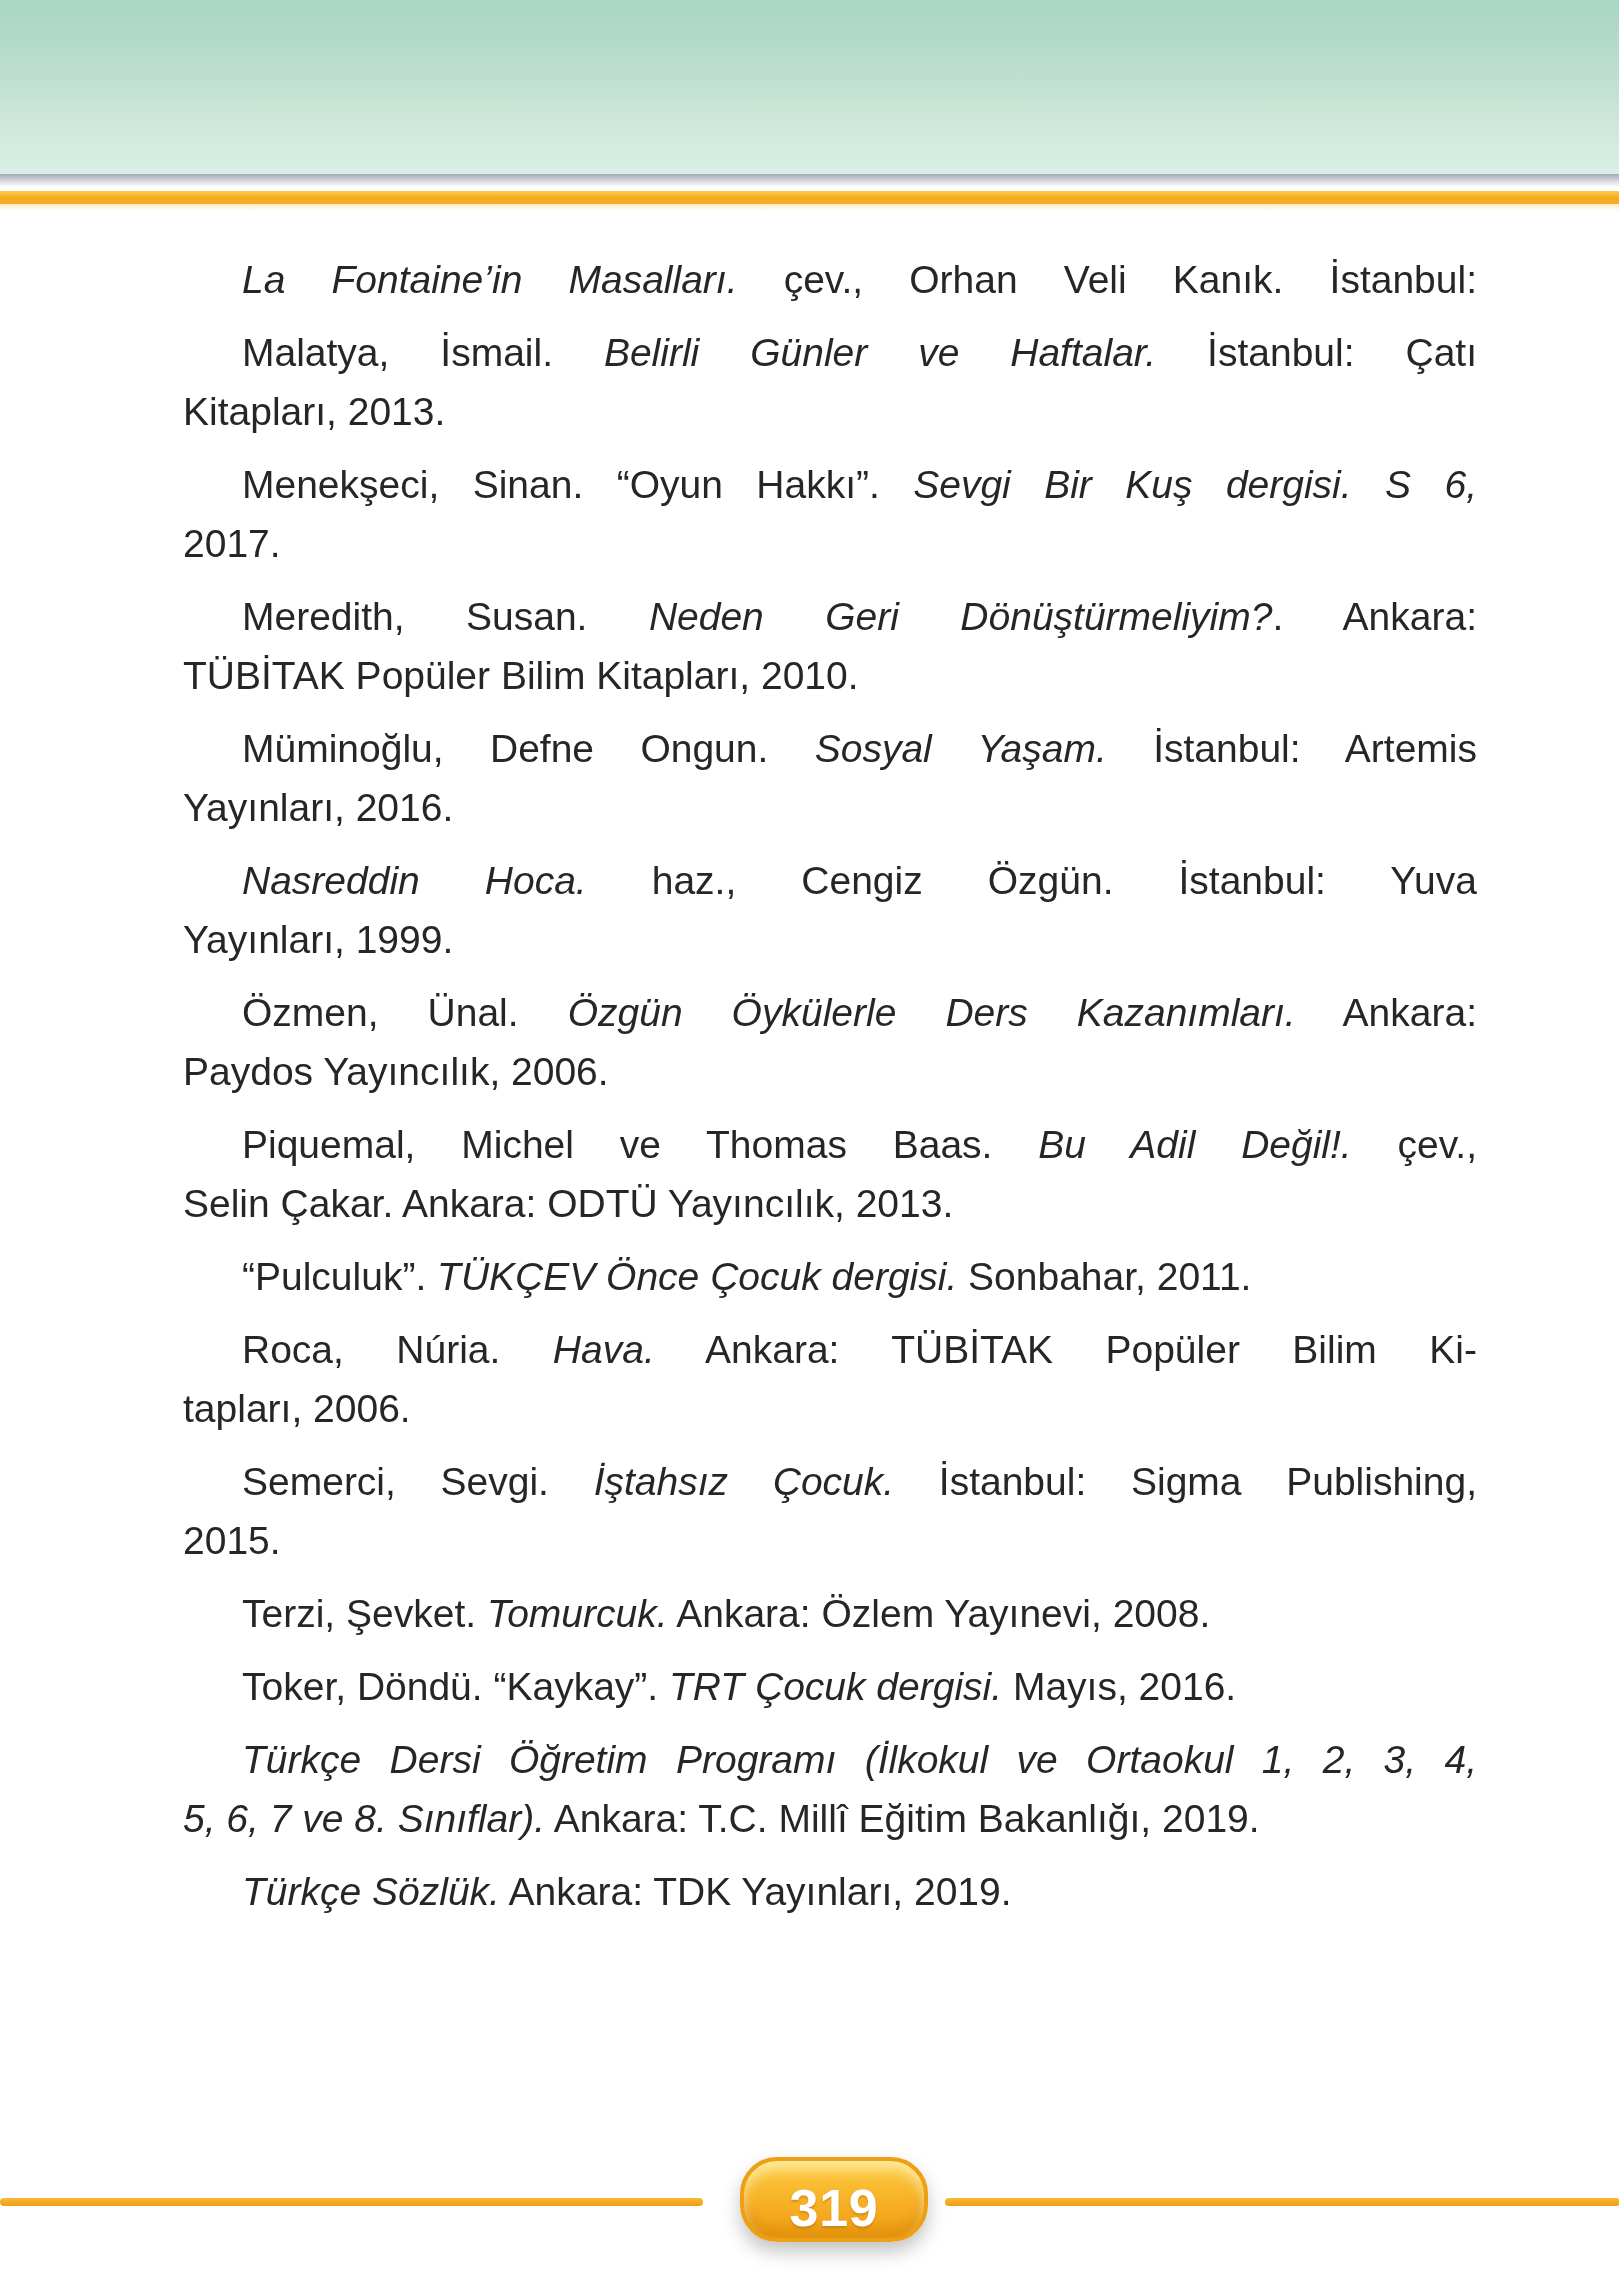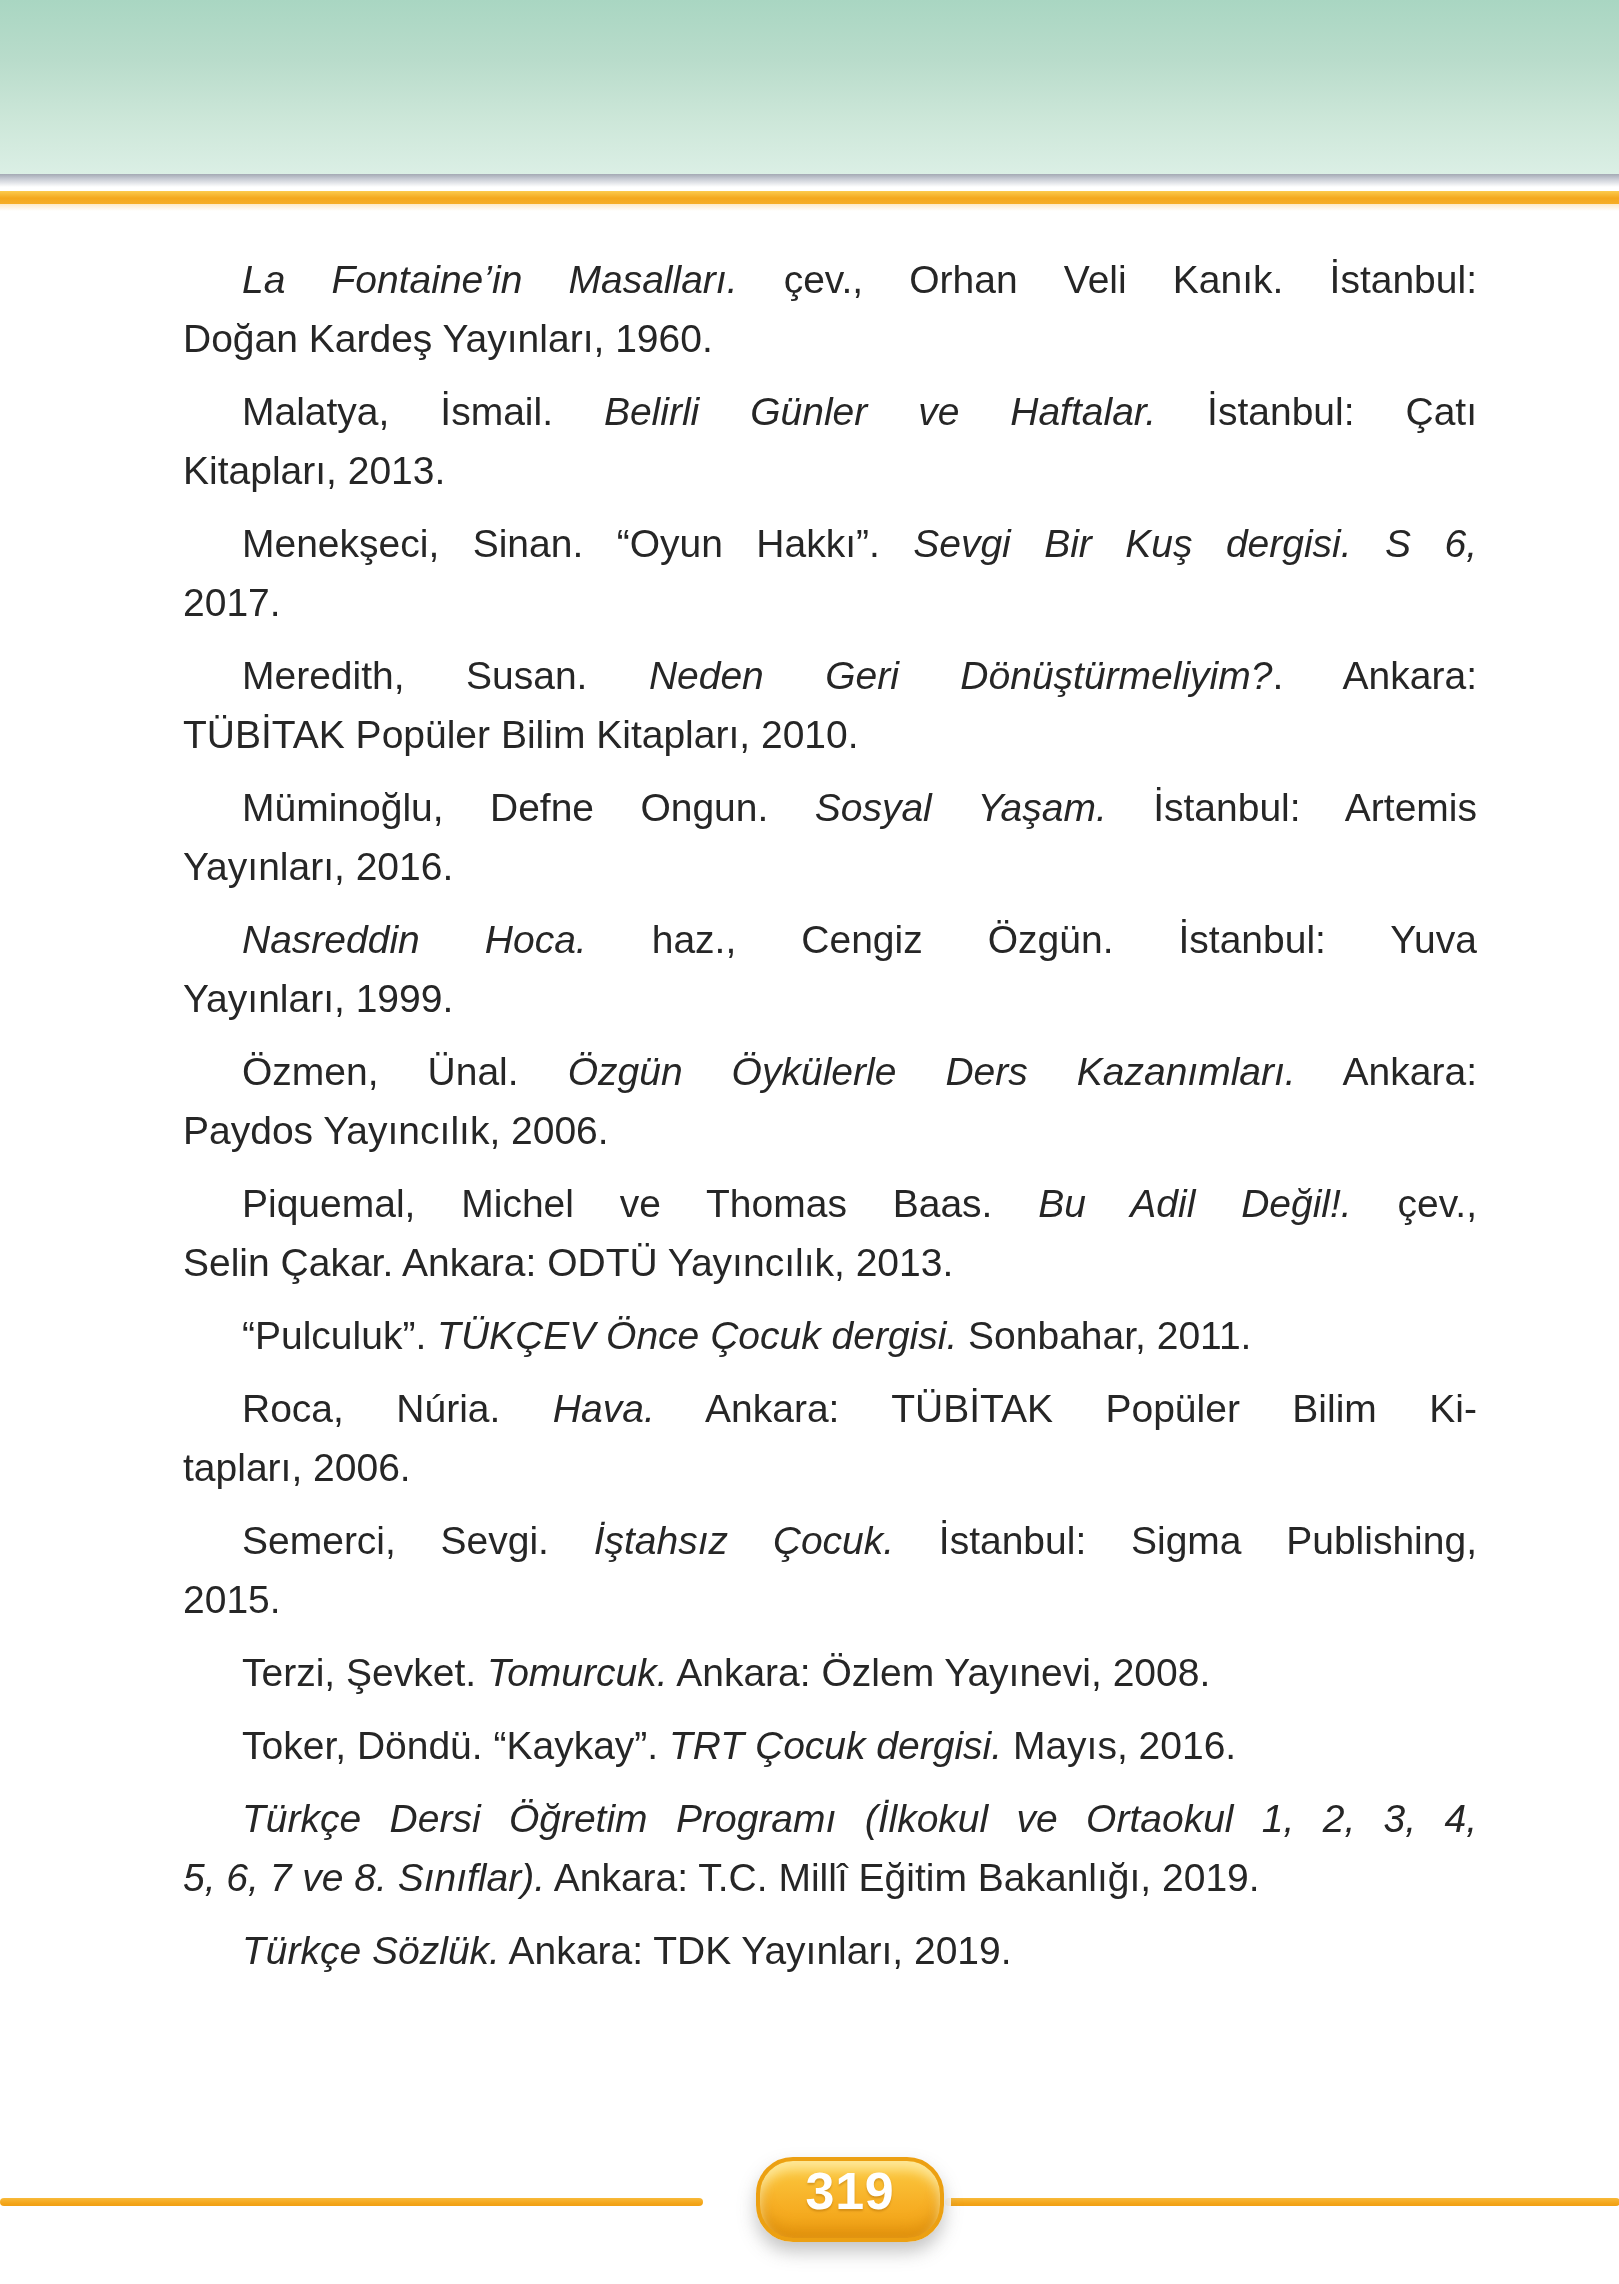--- a/index.html
+++ b/index.html
@@ -52,27 +52,27 @@
   
   .footer-rule {
     position: absolute; top: 2198px; height: 8.4px;
     background: linear-gradient(180deg, #f8ba3a 0%, #f3a418 70%, #f0a013 100%);
     border-radius: 4.2px;
   }
   .rule-left  { left: 0;      width: 703px; }
   .rule-right { left: 945px; width: 675px;  }
 
   .badge {
-    position: absolute; left: 756px; top: 2157px;
+    position: absolute; left: 740px; top: 2157px;
     width: 188px; height: 85px;
     box-sizing: border-box;
     border: 4.2px solid #eca012;
     border-radius: 37px;
     background: linear-gradient(180deg, #fccb42 0%, #f7b026 55%, #f1a011 100%);
-    display: flex; align-items: flex-start; justify-content: center;
+    display: flex; align-items: flex-end; justify-content: center;
     box-shadow:
       inset 0 8.4px 11.2px rgba(255,238,170,.85),
       inset 0 -9.8px 14px rgba(190,112,0,.35),
       0 9.8px 18.3px rgba(125,125,125,.45),
       0 0 0 7px rgba(255,255,255,.9);
   }
   .badge .num {
     font-size: 52px; font-weight: bold; color: #ffffff;
     letter-spacing: 0.7px;
     text-shadow: 0 2.1px 2.1px rgba(165,98,0,.4);
@@ -81,21 +81,20 @@
 </head>
 <body>
 
 <div class="band"></div>
 <div class="band-shadow"></div>
 <div class="gold-rule-top"></div>
 
 <main class="bib">
     <div class="entry">
       <div class="line first"><i>La Fontaine’in Masalları.</i><span> çev., Orhan Veli Kanık. İstanbul:</span></div>
-      <div class="line last"><span>Doğan Kardeş Yayınları, 1960.</span></div>
     </div>
     <div class="entry">
       <div class="line first"><span>Malatya, İsmail. </span><i>Belirli Günler ve Haftalar.</i><span> İstanbul: Çatı</span></div>
       <div class="line last"><span>Kitapları, 2013.</span></div>
     </div>
     <div class="entry">
       <div class="line first"><span>Menekşeci, Sinan. “Oyun Hakkı”. </span><i>Sevgi Bir Kuş dergisi. S 6,</i></div>
       <div class="line last"><span>2017.</span></div>
     </div>
     <div class="entry">

